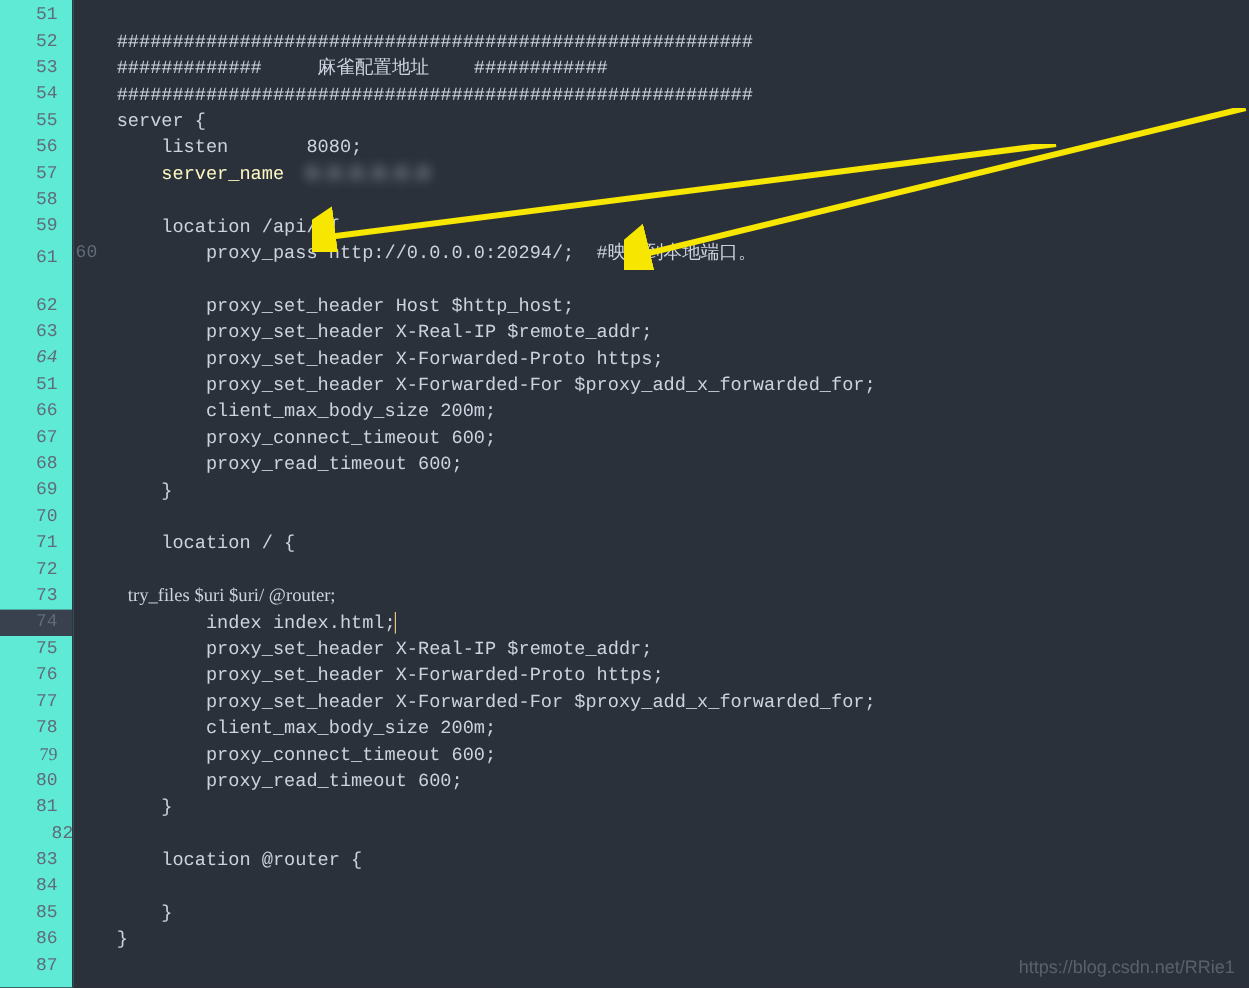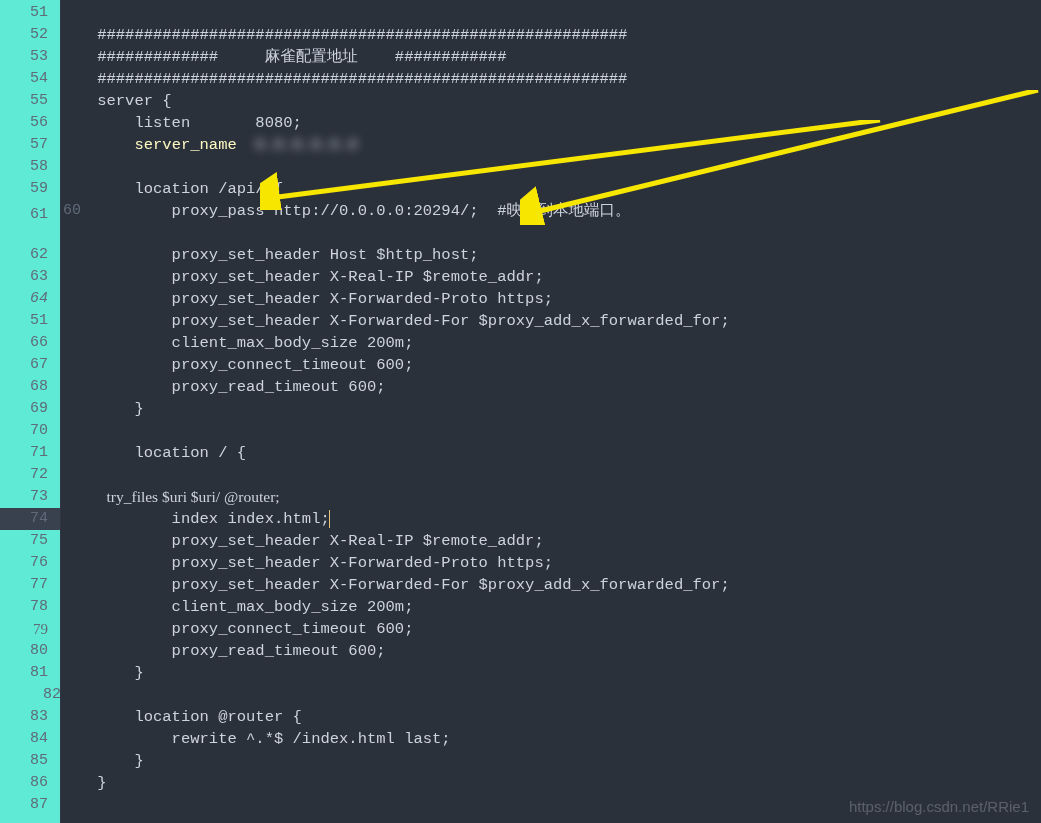--- a/index.html
+++ b/index.html
@@ -85,21 +85,20 @@
       <div class="row" style="top: 508px;">            index index.html;<span class="cursor"></span></div>
       <div class="row" style="top: 530px;">            proxy_set_header X-Real-IP $remote_addr;</div>
       <div class="row" style="top: 552px;">            proxy_set_header X-Forwarded-Proto https;</div>
       <div class="row" style="top: 574px;">            proxy_set_header X-Forwarded-For $proxy_add_x_forwarded_for;</div>
       <div class="row" style="top: 596px;">            client_max_body_size 200m;</div>
       <div class="row" style="top: 618px;">            proxy_connect_timeout 600;</div>
       <div class="row" style="top: 640px;">            proxy_read_timeout 600;</div>
       <div class="row" style="top: 662px;">        }</div>
       <div class="row" style="top: 684px;">    </div>
       <div class="row" style="top: 706px;">        location @router {</div>
-      <div class="row" style="top: 728px;">            rewrite ^.*$ /index.html last;</div>
       <div class="row" style="top: 750px;">        }</div>
       <div class="row" style="top: 772px;">    }</div>
       <div class="row" style="top: 794px;">    </div>
     </div>
 
   <svg class="arrow1" width="630" height="90">
     <defs>
         <marker id="ah1" markerWidth="10" markerHeight="10" refX="2" refY="5" orient="auto">
       <polygon points="0,0 10,5 0,10" fill="#f7e600"></polygon>
         </marker>

